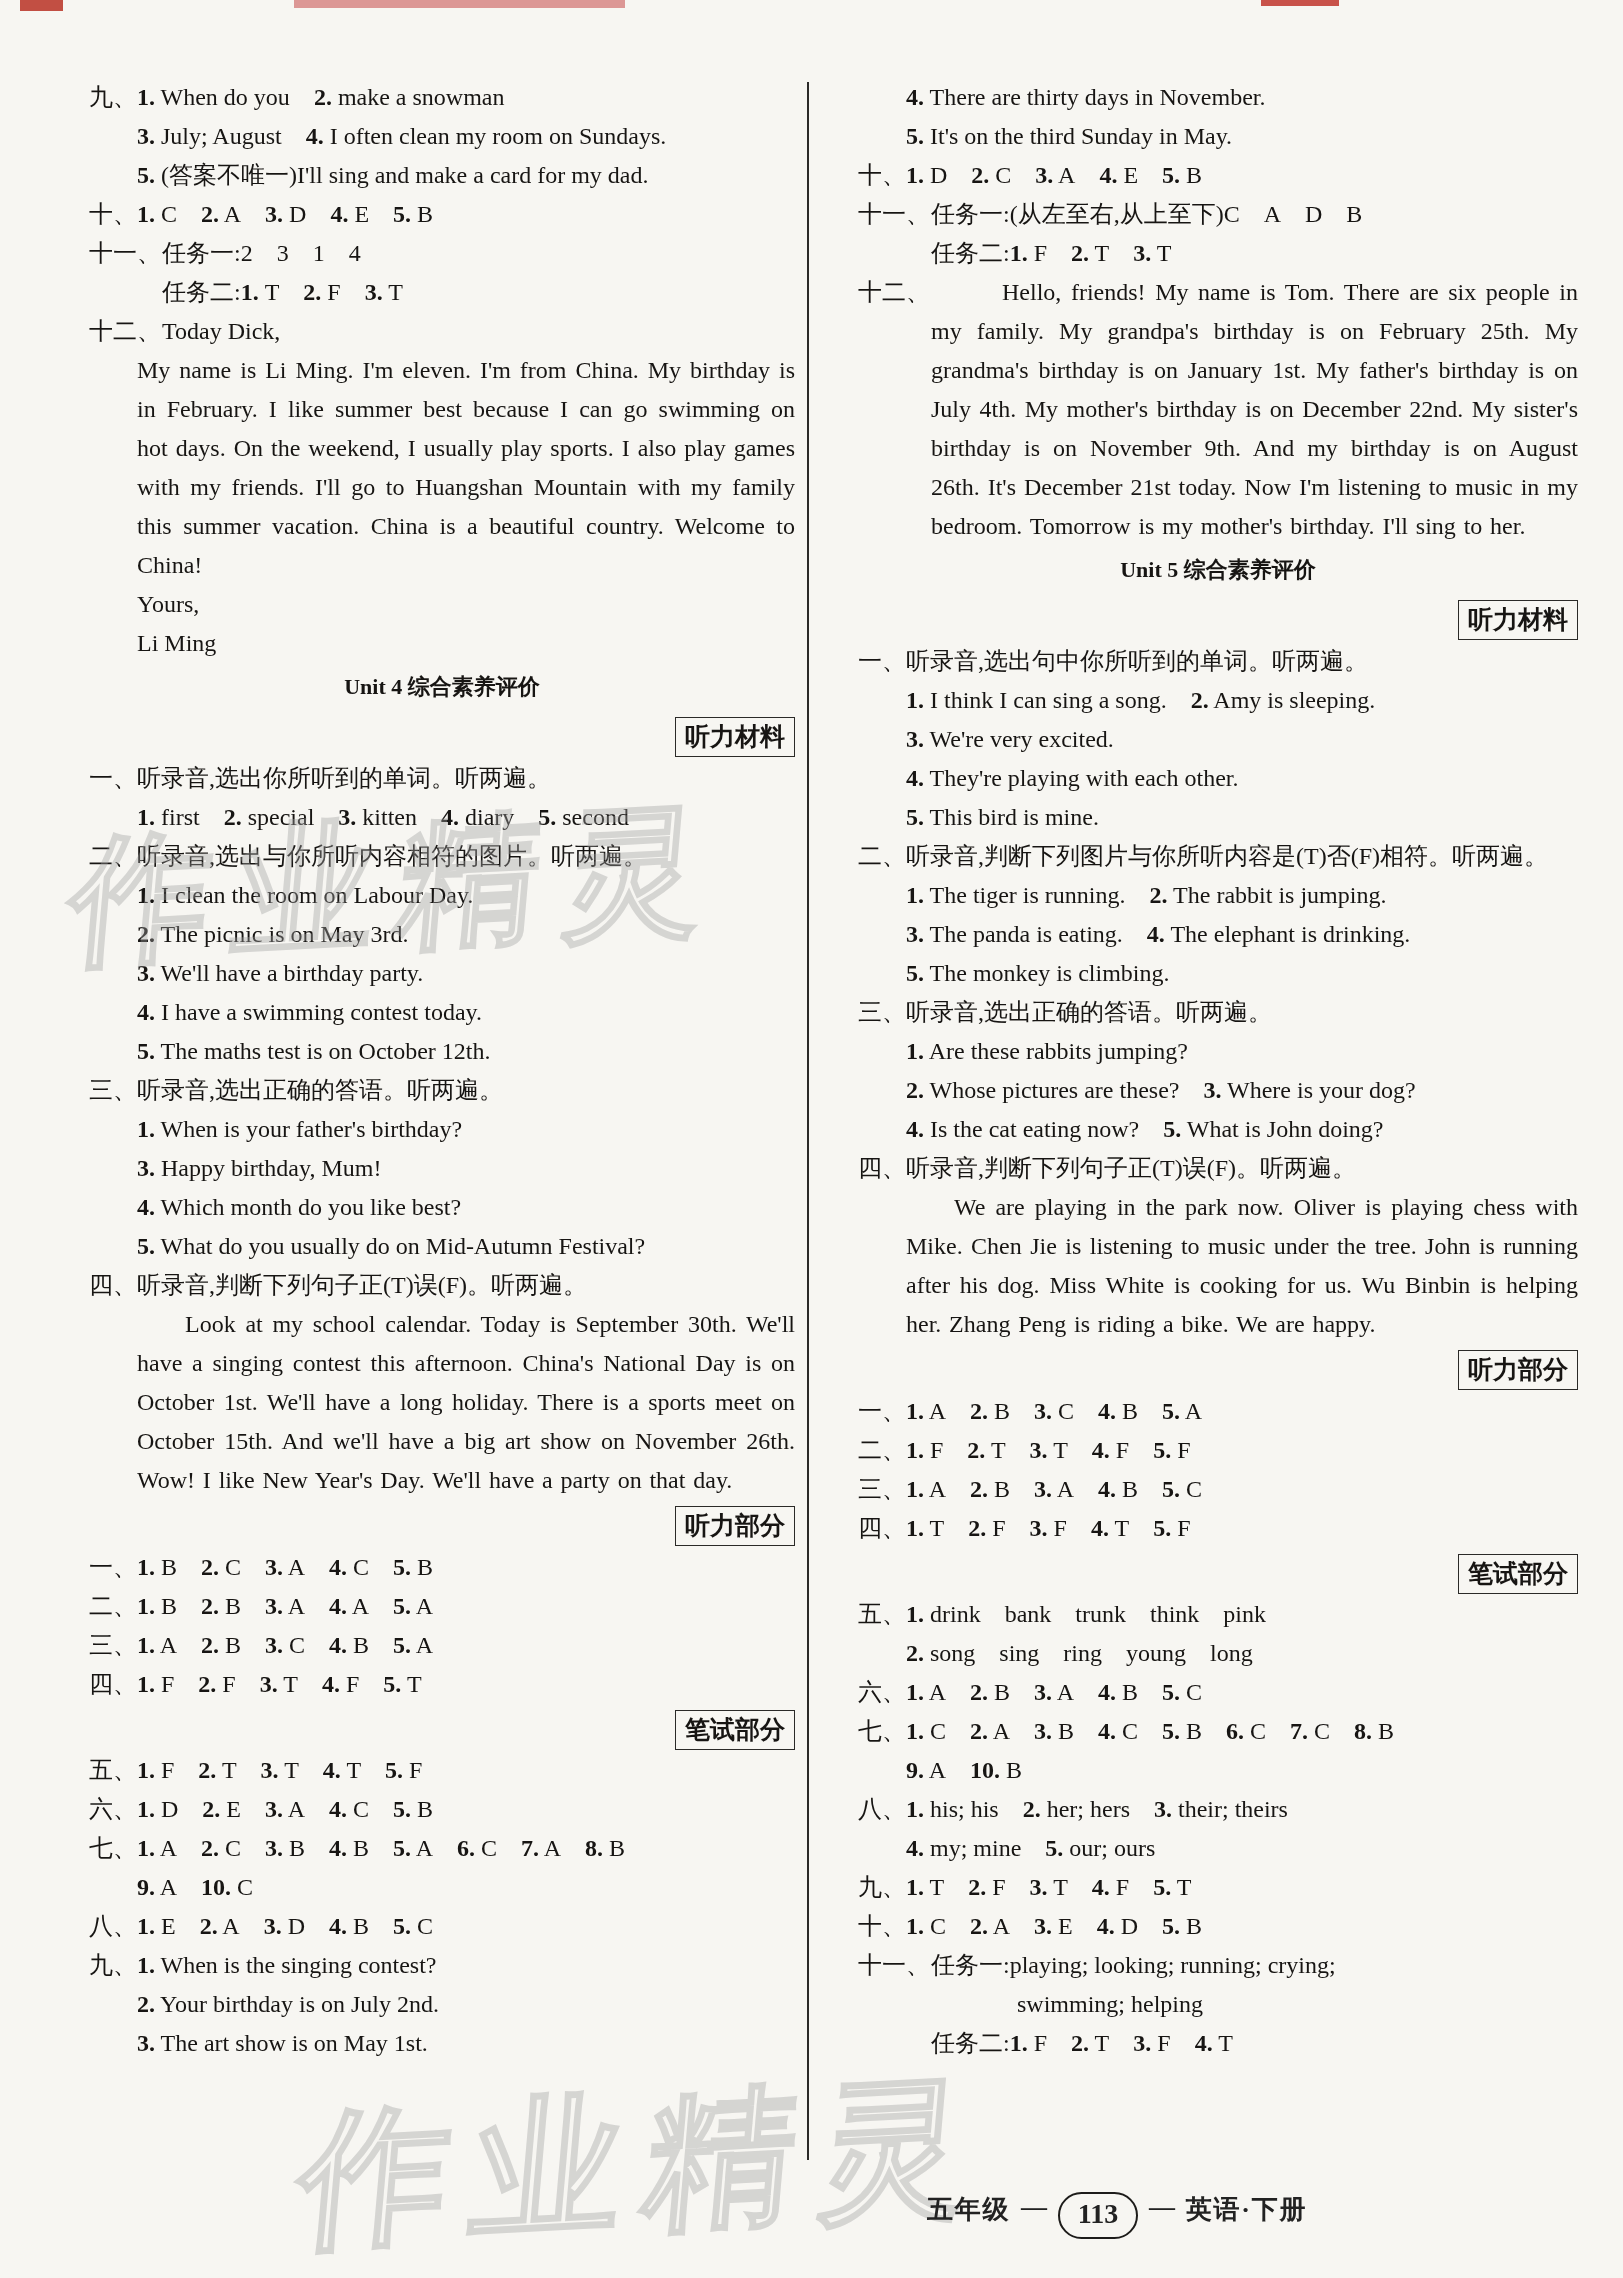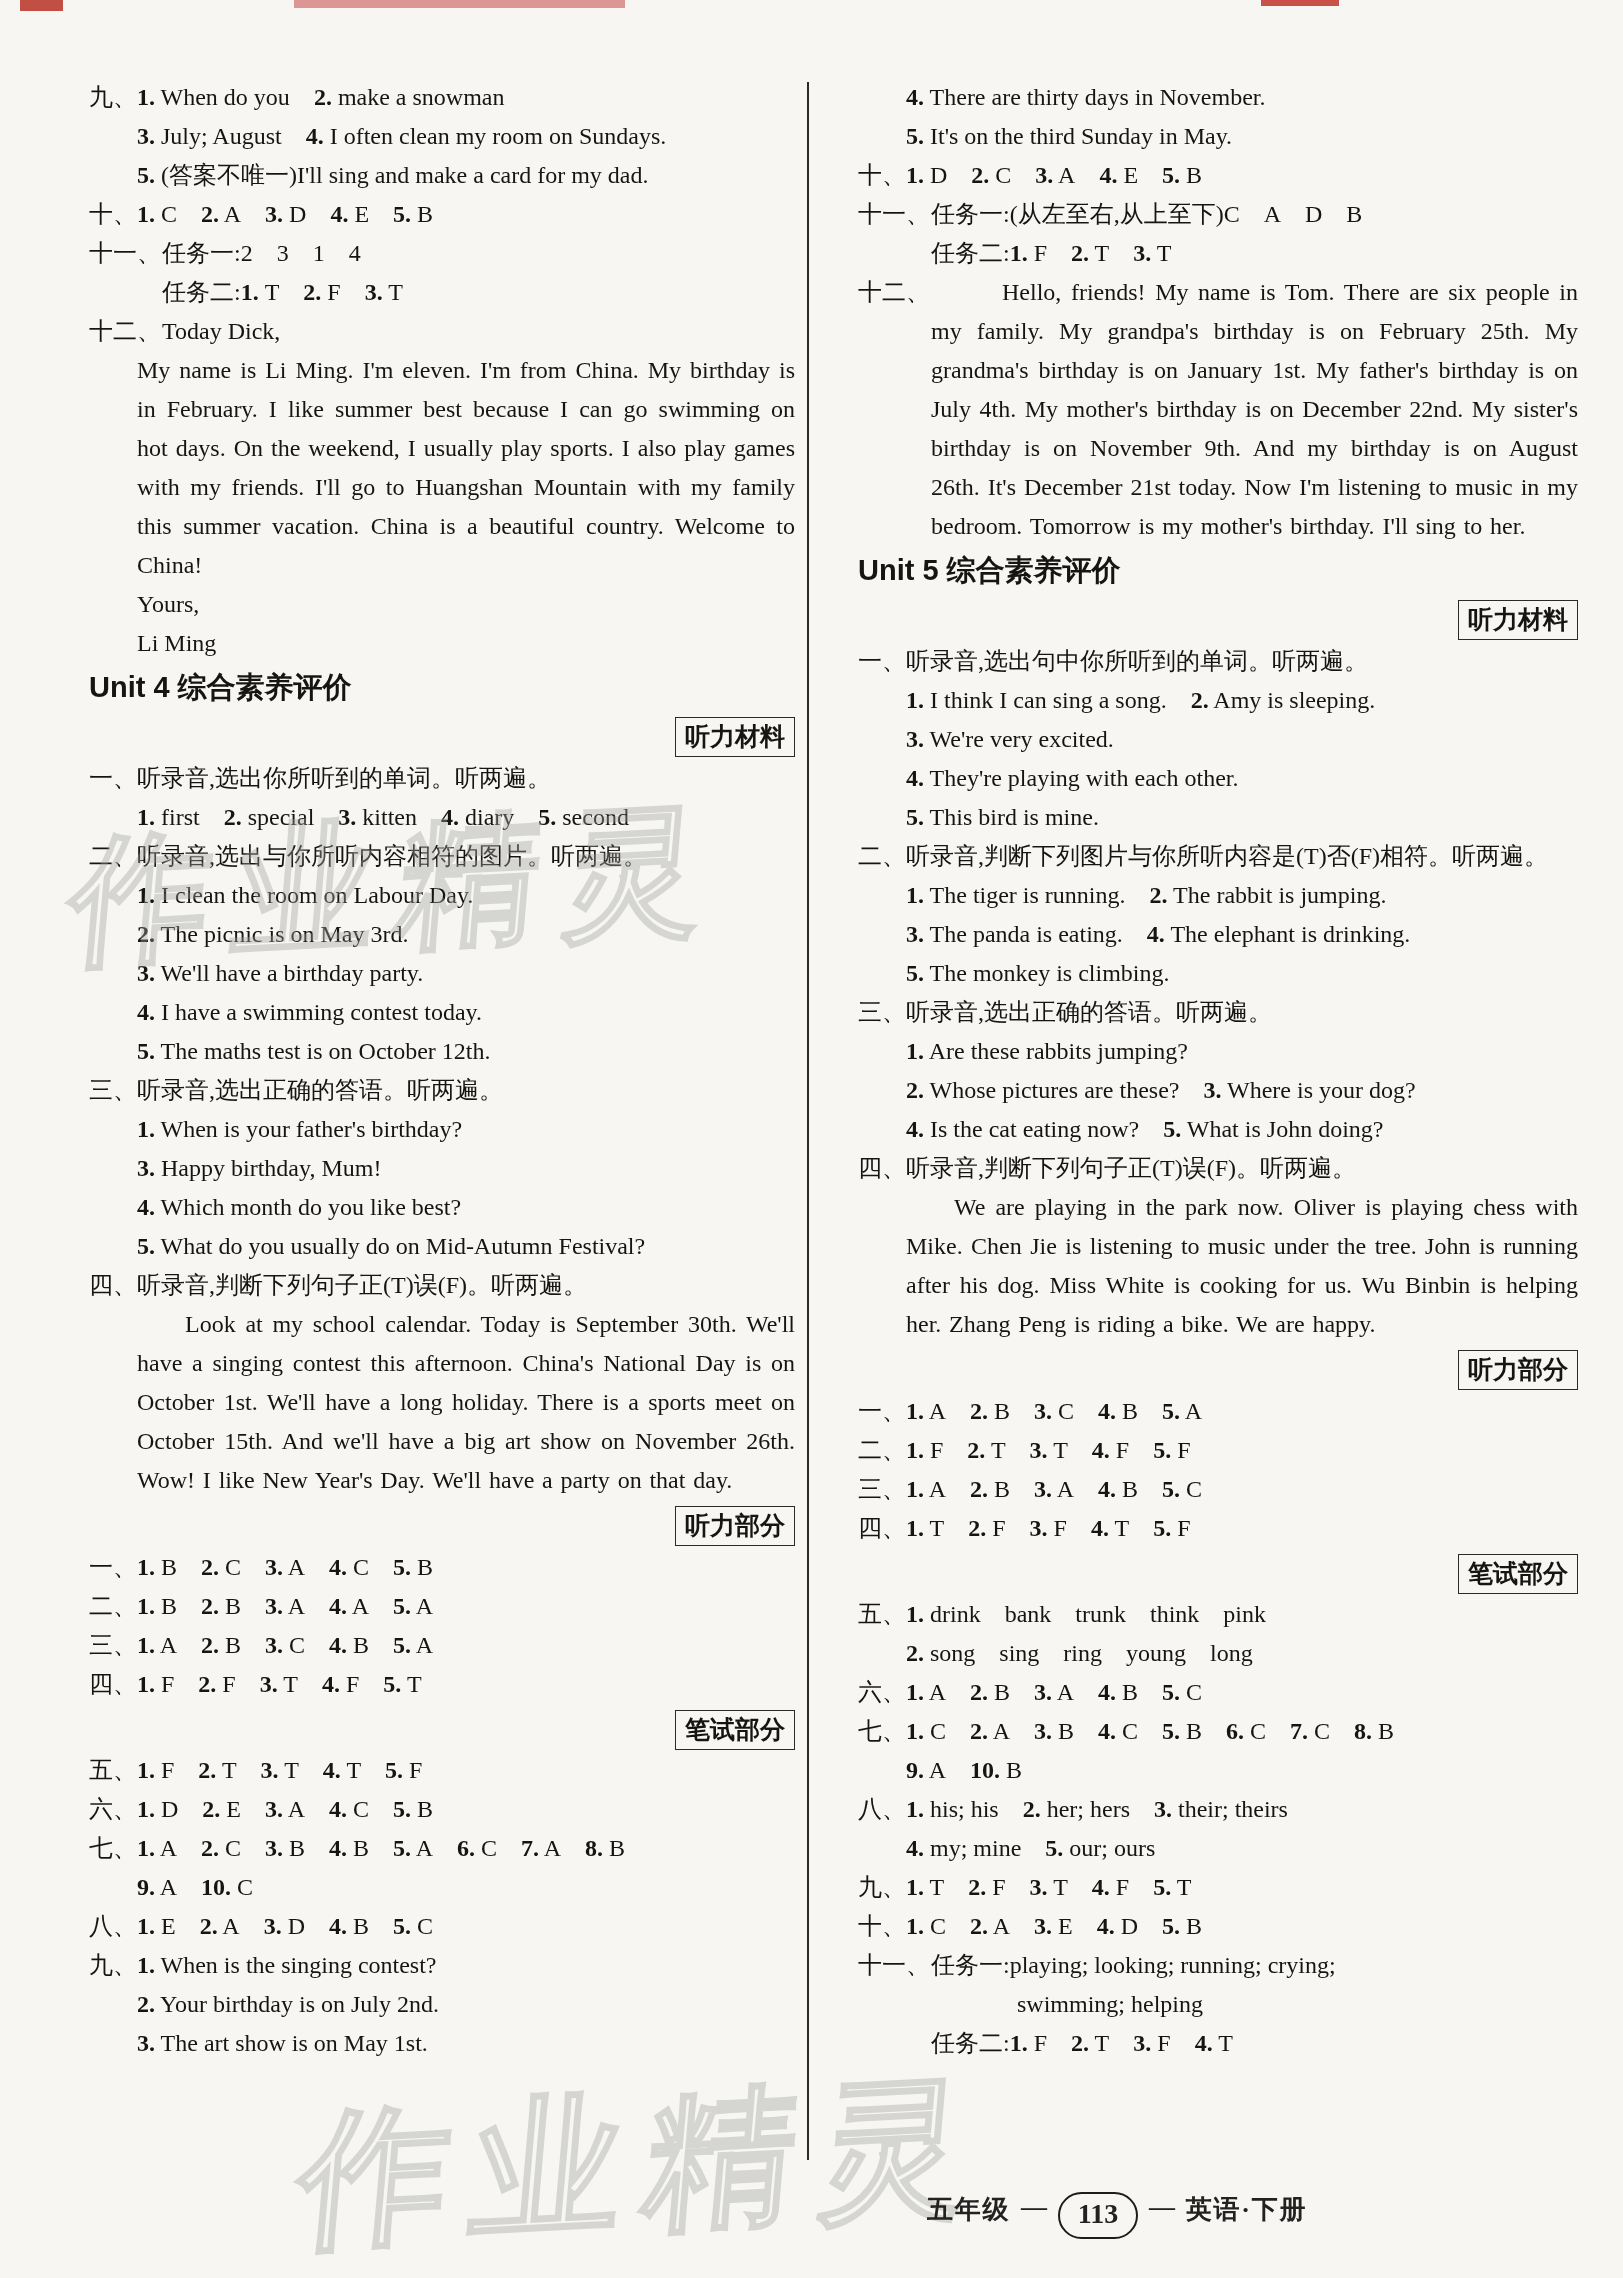--- a/index.html
+++ b/index.html
@@ -17,22 +17,22 @@
   .col-left{left:89px;width:706px;}
   .col-right{left:858px;width:720px;}
 
   .sec{position:relative;}
   .marker{position:absolute;left:0;top:0;white-space:nowrap;}
   .line{min-height:39px;}
   .ptext{text-align:justify;word-spacing:1.8px;}
   .u{text-underline-offset:6.2px;text-decoration-thickness:1.3px;margin-top:20px;}
   b{font-weight:700;}
 
-  .heading{font-weight:bold;font-size:29px;text-align:left;height:48px;line-height:48px;
-           font-family:Liberation Sans, sans-serif;}
+  .heading{font-weight:bold;font-size:22px;text-align:center;height:48px;line-height:48px;
+           font-family:Liberation Serif, serif;}
   .box-line{height:46px;line-height:46px;margin:0.9px 0;text-align:right;}
   .box{display:inline-block;border:1.8px solid #2b2a28;font-weight:bold;font-size:25px;
        line-height:36px;padding:0.9px 9px;vertical-align:middle;}
 
   .watermark{position:absolute;font-family:"DejaVu Sans",sans-serif;font-weight:bold;
              color:transparent;-webkit-text-stroke:2.2px #a0a0a0;opacity:.38;
              letter-spacing:23px;pointer-events:none;white-space:nowrap;}
   .wm1{left:70px;top:791px;font-size:141px;transform:rotate(-3deg) skewX(-8deg);}
   .wm2{left:299px;top:2064px;font-size:150px;transform:rotate(-3deg) skewX(-8deg);}
 

